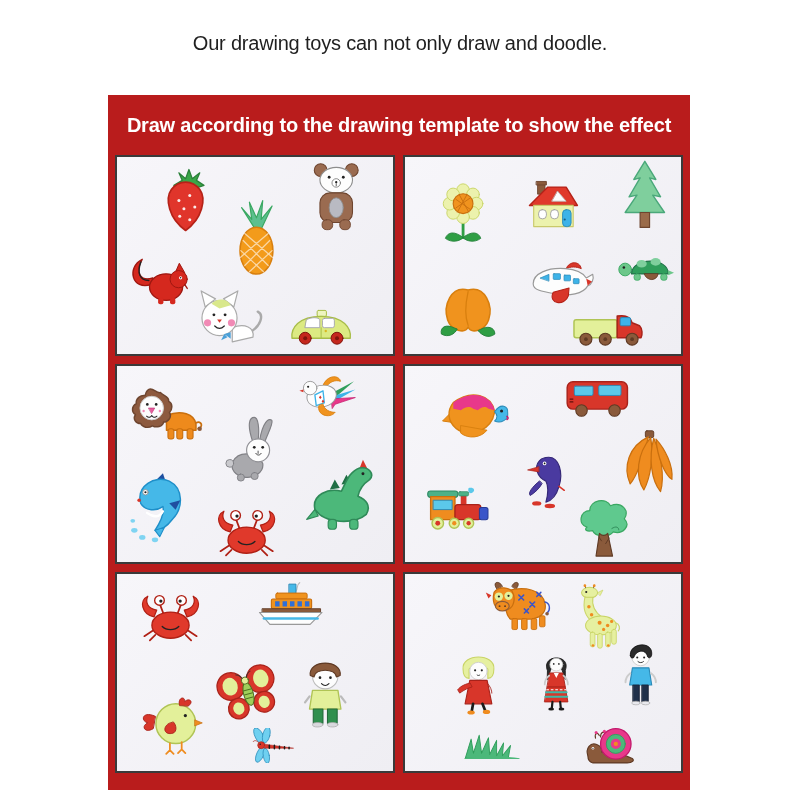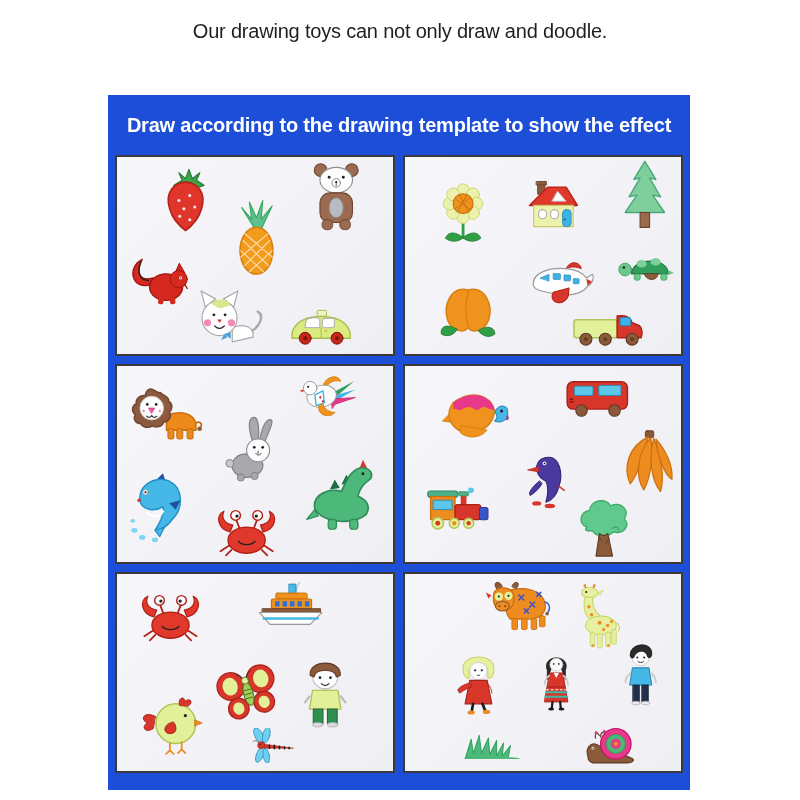--- a/index.html
+++ b/index.html
@@ -2,24 +2,24 @@
 <html><head>
 <meta charset="utf-8">
 <style>
   html,body{margin:0;padding:0;}
   body{
     width:800px;height:800px;background:#ffffff;
     font-family:"Liberation Sans", sans-serif;
     position:relative;overflow:hidden;
   }
   .header{padding-top:16px;text-align:center;color:#1f1f1f;}
-  .header p{margin:0;font-size:20px;line-height:31px;font-weight:500;letter-spacing:-0.2px;}
+  .header p{margin:12px;font-size:20px;line-height:31px;font-weight:500;letter-spacing:-0.2px;}
   .board{
     position:absolute;left:108px;top:95px;width:582px;height:695px;
-    background:#1d4ed8;
+    background:#b91c1c;
   }
   .board-title{
     height:60px;display:flex;align-items:center;justify-content:center;
     color:#ffffff;font-size:20px;font-weight:bold;letter-spacing:-0.2px;
   }
   .grid{
     position:absolute;left:7px;right:7px;top:60px;bottom:17px;
     display:grid;grid-template-columns:1fr 1fr;grid-template-rows:1fr 1fr 1fr;gap:8px;
   }
   .panel{

